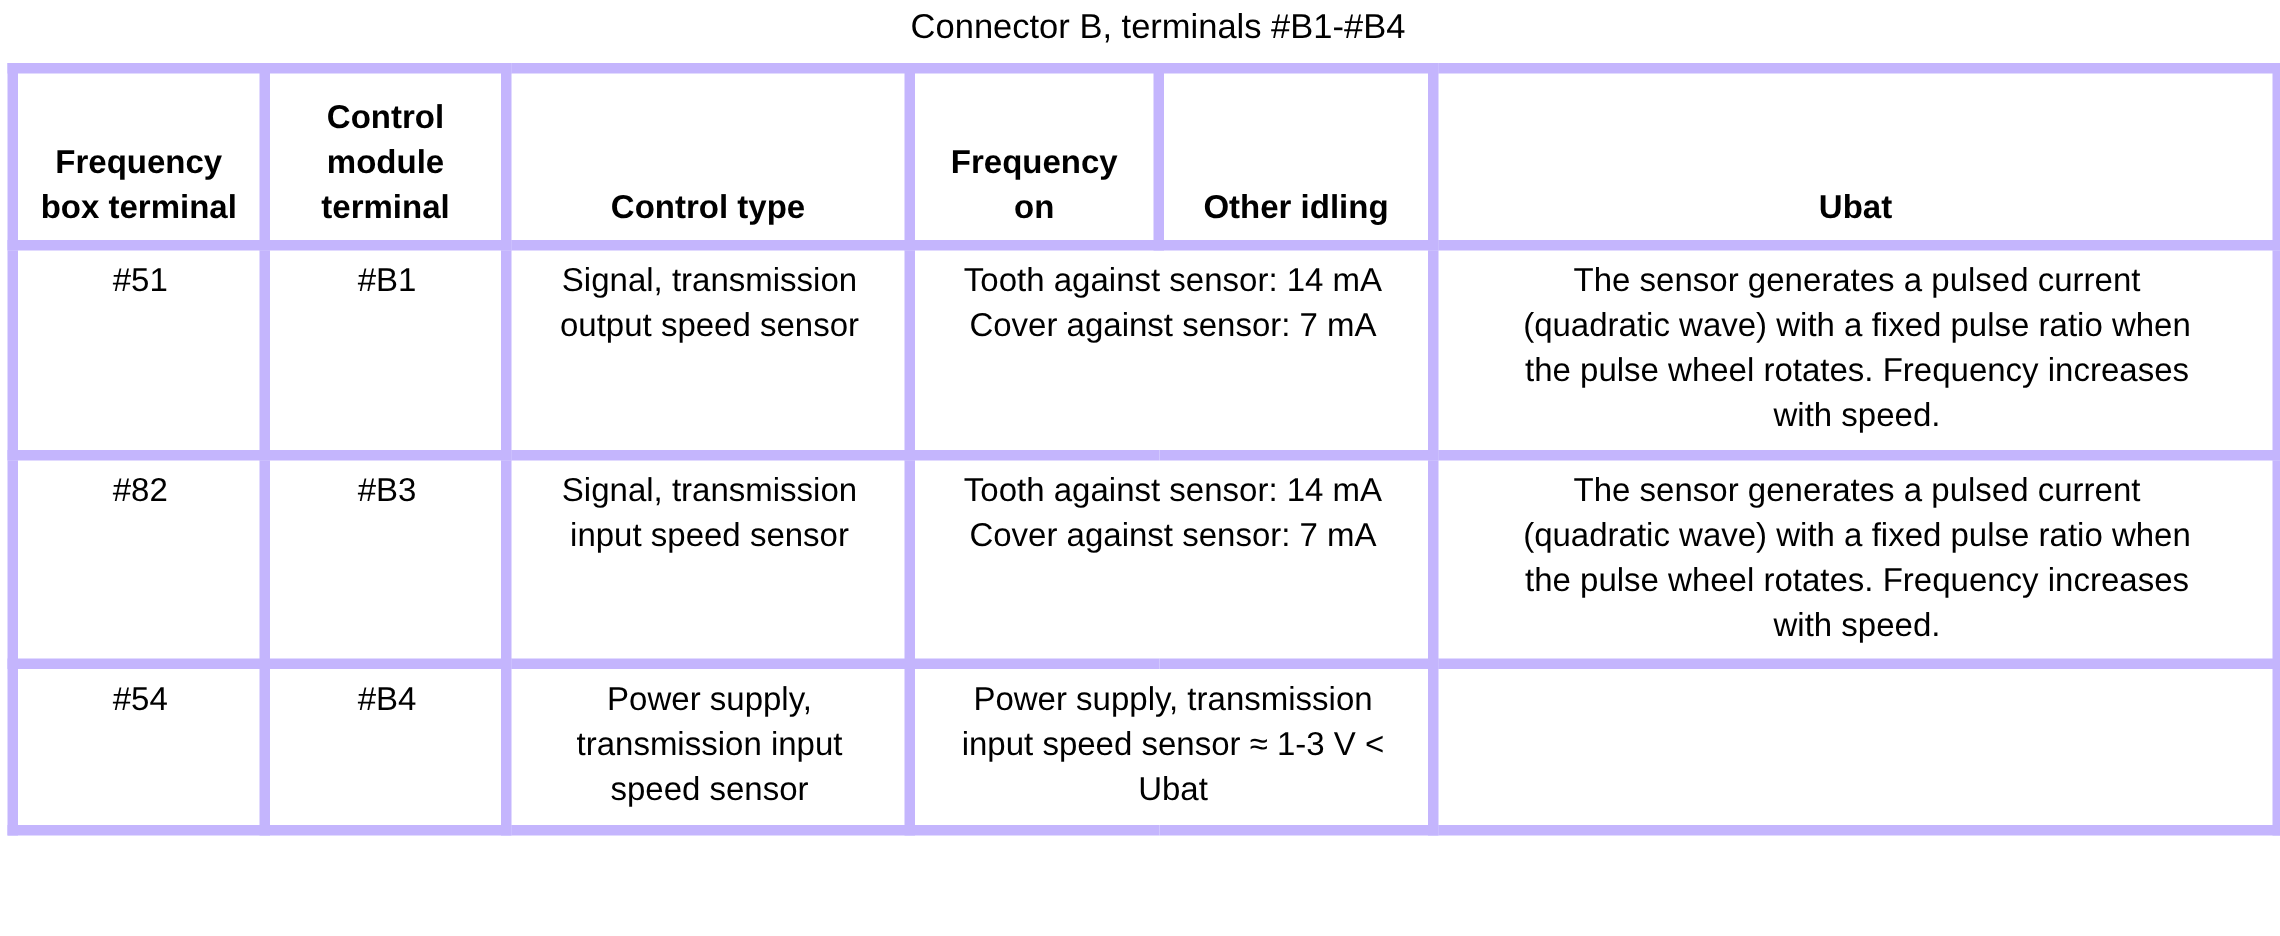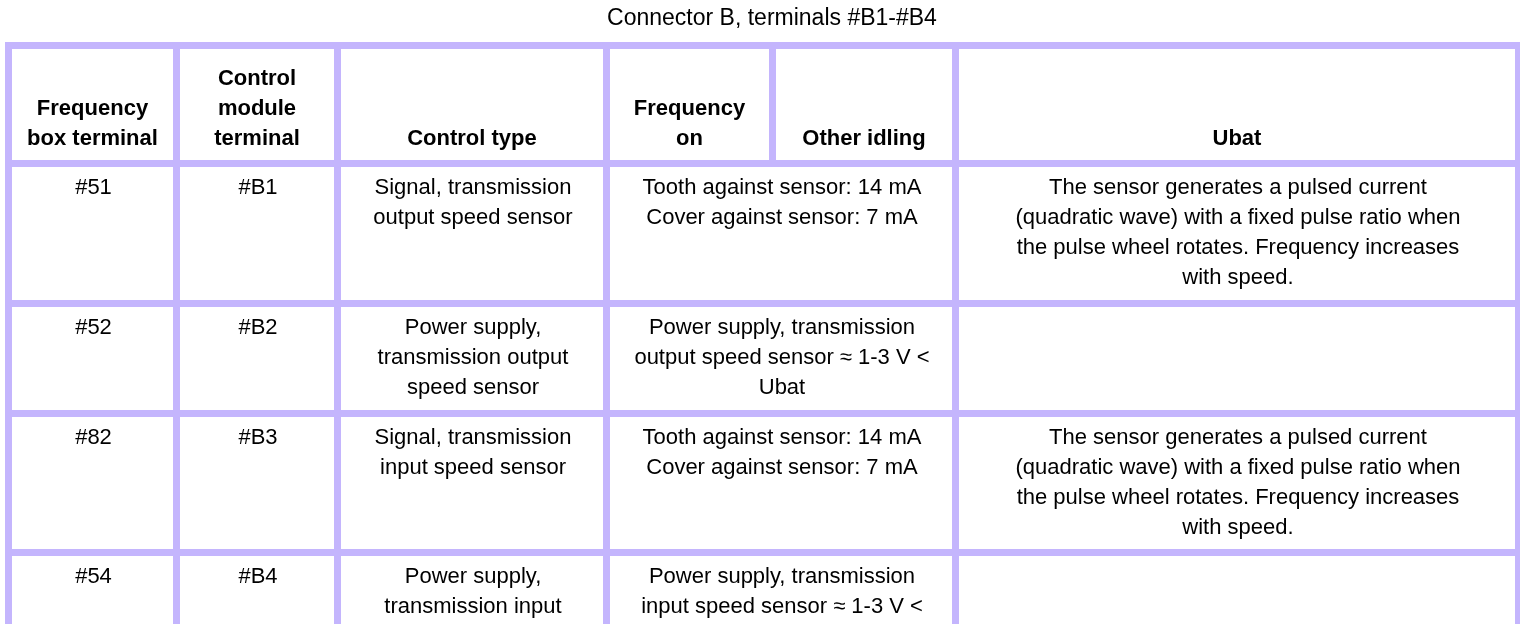--- a/index.html
+++ b/index.html
@@ -94,31 +94,20 @@
         <td>#B1</td>
         <td>Signal, transmission
 output speed sensor</td>
         <td colspan="2">Tooth against sensor: 14 mA
 Cover against sensor: 7 mA</td>
         <td>The sensor generates a pulsed current
 (quadratic wave) with a fixed pulse ratio when
 the pulse wheel rotates. Frequency increases
 with speed.</td>
       </tr>
-      <tr class="r2">
-        <td>#52</td>
-        <td>#B2</td>
-        <td>Power supply,
-transmission output
-speed sensor</td>
-        <td colspan="2">Power supply, transmission
-output speed sensor ≈ 1-3 V &lt;
-Ubat</td>
-        <td></td>
-      </tr>
       <tr class="r3">
         <td>#82</td>
         <td>#B3</td>
         <td>Signal, transmission
 input speed sensor</td>
         <td colspan="2">Tooth against sensor: 14 mA
 Cover against sensor: 7 mA</td>
         <td>The sensor generates a pulsed current
 (quadratic wave) with a fixed pulse ratio when
 the pulse wheel rotates. Frequency increases

